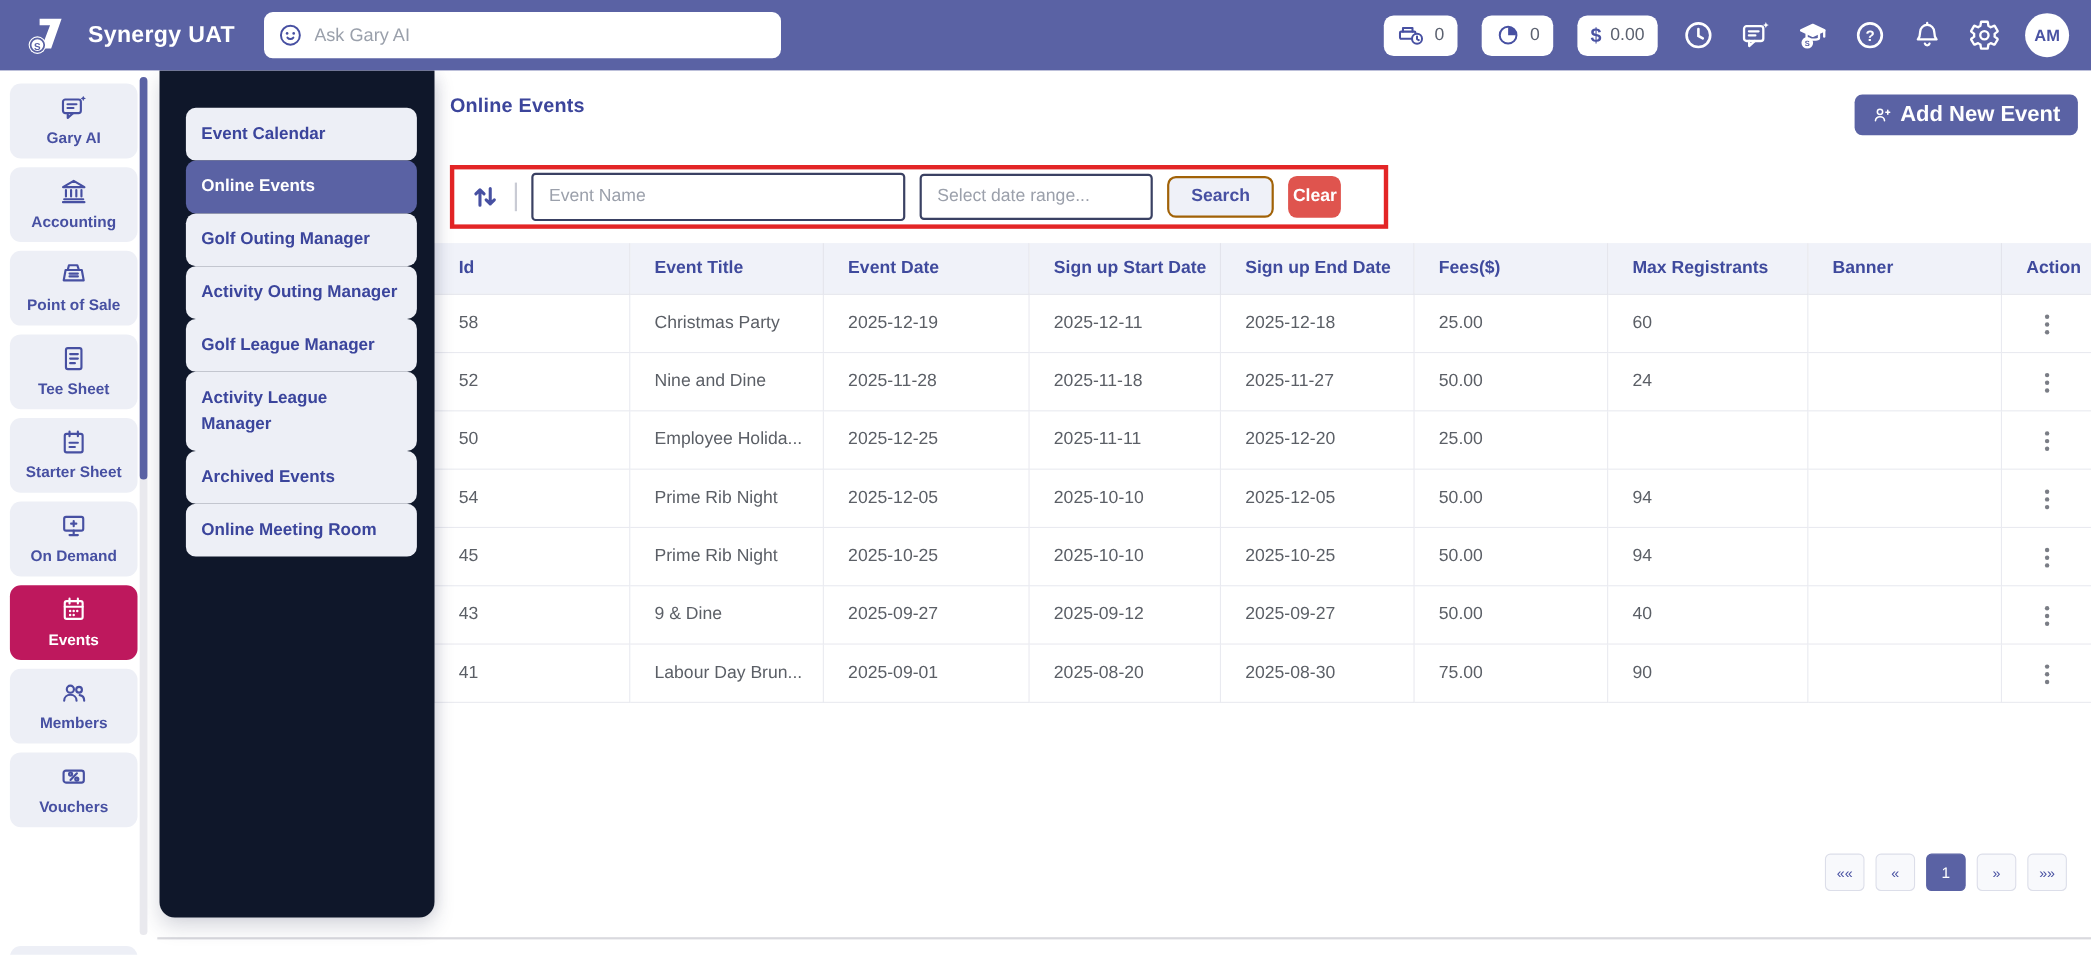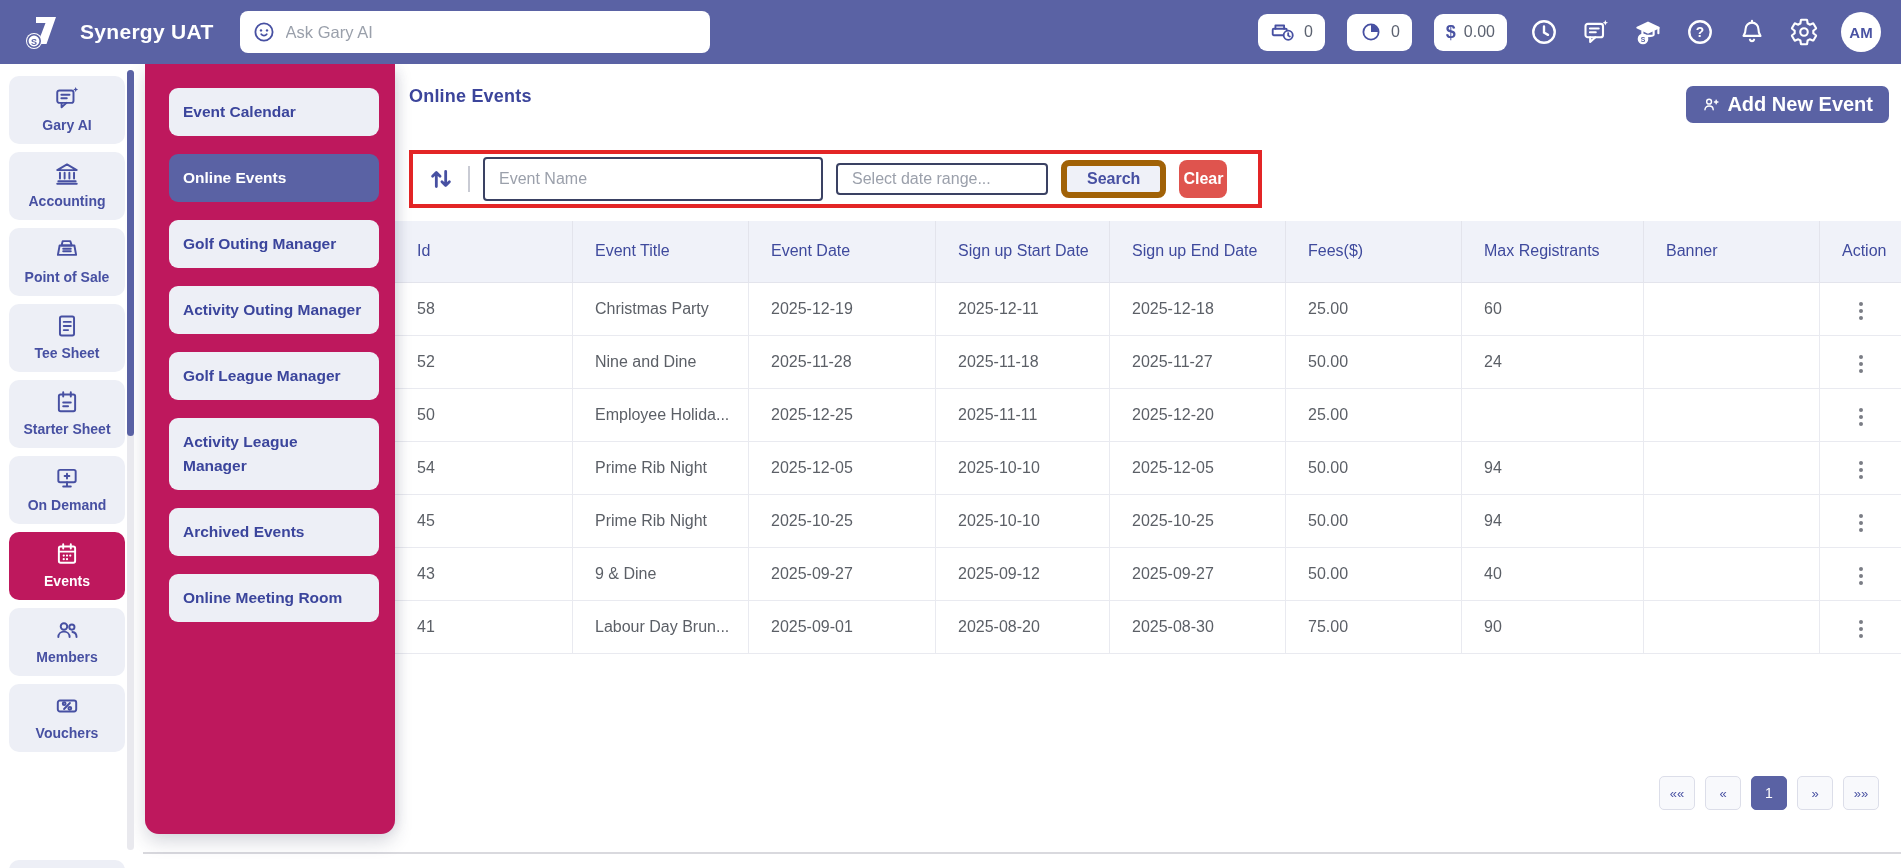--- a/index.html
+++ b/index.html
@@ -34,56 +34,56 @@
     align-items:center; justify-content:center; gap:5px; color:#4750a2; padding:6px 2px; text-align:center; }
   .rail-item .lbl { font-size:14px; font-weight:bold; line-height:1.3; }
   .rail-item.active { background:#be185d; color:#fff; }
   .rail-partial { background:#edeff6; border-radius:10px 10px 0 0; min-height:14px; flex:0 0 auto; }
   .rail-scrollbar { position:absolute; left:127px; top:70px; width:7px; height:780px;
     background:#e9e9ee; border-radius:4px; z-index:40; }
   .rail-scrollbar .thumb { position:absolute; top:0; left:0; width:7px; height:366px;
     background:#5a62a4; border-radius:4px; }
 
   
-  .submenu { position:absolute; left:145px; top:64px; width:250px; height:770px; background:#be185d;
+  .submenu { position:absolute; left:145px; top:64px; width:250px; height:770px; background:#0f172a;
     border-radius:0 0 14px 14px; box-shadow:0 8px 18px rgba(40,45,80,.18), 6px 0 14px -6px rgba(40,45,80,.12);
-    z-index:30; padding:24px 16px 0 24px; display:flex; flex-direction:column; gap:18px; }
+    z-index:30; padding:34px 16px 0 24px; display:flex; flex-direction:column; }
   .submenu-item { background:#edeff6; border-radius:9px; color:#3b459c; font-size:15.5px; font-weight:bold;
     padding:12px 14px; line-height:1.55; }
   .submenu-item.active { background:#5a62a4; color:#fff; }
 
   
   .main { position:absolute; left:395px; top:64px; right:0; bottom:0; background:#fff; }
   .page-head { display:flex; align-items:flex-start; justify-content:space-between; padding:22px 12px 0 14px; }
   .page-title { color:#3c459b; font-size:18px; font-weight:bold; letter-spacing:.2px; }
   .add-btn { background:#5a62a4; color:#fff; border:none; border-radius:7px; height:37px; padding:0 16px;
     font-size:20px; font-weight:bold; display:flex; align-items:center; gap:8px; font-family:inherit; cursor:pointer; }
 
   .filter-wrap { position:absolute; left:14px; top:86px; width:853px; height:58px;
     border:4px solid #e32526; display:flex; align-items:center; padding:0 14px; gap:13px; background:#fff; }
   .swap-btn { color:#4750a2; background:none; border:none; cursor:pointer; width:28px; height:28px; }
   .vsep { width:2px; height:26px; background:#c9cbd4; }
   .txt-input { height:44px; border:2px solid #3a4163; border-radius:4px; font-size:16px; color:#333;
     padding:0 14px; font-family:inherit; outline:none; }
   .txt-input::placeholder { color:#9ba0ab; }
   .input-event { width:340px; }
-  .input-date { width:212px; height:32px; }
-  .btn-search { height:38px; padding:4px 20px; background:#eff1f8; border:6px solid #a16207; border-radius:8px;
+  .input-date { width:212px; height:42px; }
+  .btn-search { height:38px; padding:4px 20px; background:#eff1f8; border:2px solid #a16207; border-radius:8px;
     color:#4750a2; font-size:16px; font-weight:bold; font-family:inherit; cursor:pointer; }
   .btn-clear { height:38px; padding:0 4px; background:#df544e; border:none; border-radius:8px;
     color:#fff; font-size:16px; font-weight:bold; font-family:inherit; cursor:pointer; }
   .annot-arrow { position:absolute; left:908px; top:169px; width:78px; height:20px; }
   .annot-arrow .shaft { position:absolute; left:16px; top:7px; width:62px; height:7px; background:#e32526; }
   .annot-arrow .tip { position:absolute; left:0; top:0; width:0; height:0;
     border-top:10px solid transparent; border-bottom:10px solid transparent; border-right:18px solid #e32526; }
 
   
   .events-table { position:absolute; left:-1px; top:157px; border-collapse:collapse; table-layout:fixed; width:1507px; }
-  .events-table th { background:#f0f2f9; color:#3f4a9d; font-size:16px; font-weight:normal; text-align:left;
-    height:61px; padding:0 10px 0 22px; border:1px solid #e3e4ec; border-top:none; white-space:nowrap; overflow:hidden; }
+  .events-table th { background:#f0f2f9; color:#3f4a9d; font-size:16px; font-weight:bold; text-align:left;
+    height:46px; padding:0 10px 0 22px; border:1px solid #e3e4ec; border-top:none; white-space:nowrap; overflow:hidden; }
   .events-table td { color:#5b5f66; font-size:16px; height:53px; padding:0 10px 0 22px;
     border:1px solid #e9eaf0; background:#fff; white-space:nowrap; overflow:hidden; }
   .events-table td.action-cell { text-align:center; padding:0; }
   .kebab { display:inline-flex; flex-direction:column; gap:3px; padding:6px; cursor:pointer; }
   .kebab i { width:4px; height:4px; border-radius:50%; background:#7a7d85; }
 
   
   .pagination { position:absolute; right:22px; top:712px; display:flex; gap:10px; }
   .page-btn { min-width:36px; height:34px; border:1px solid #dcdee9; background:#f8f9fc; border-radius:5px;
     color:#4a53a3; font-size:13px; display:flex; align-items:center; justify-content:center;

